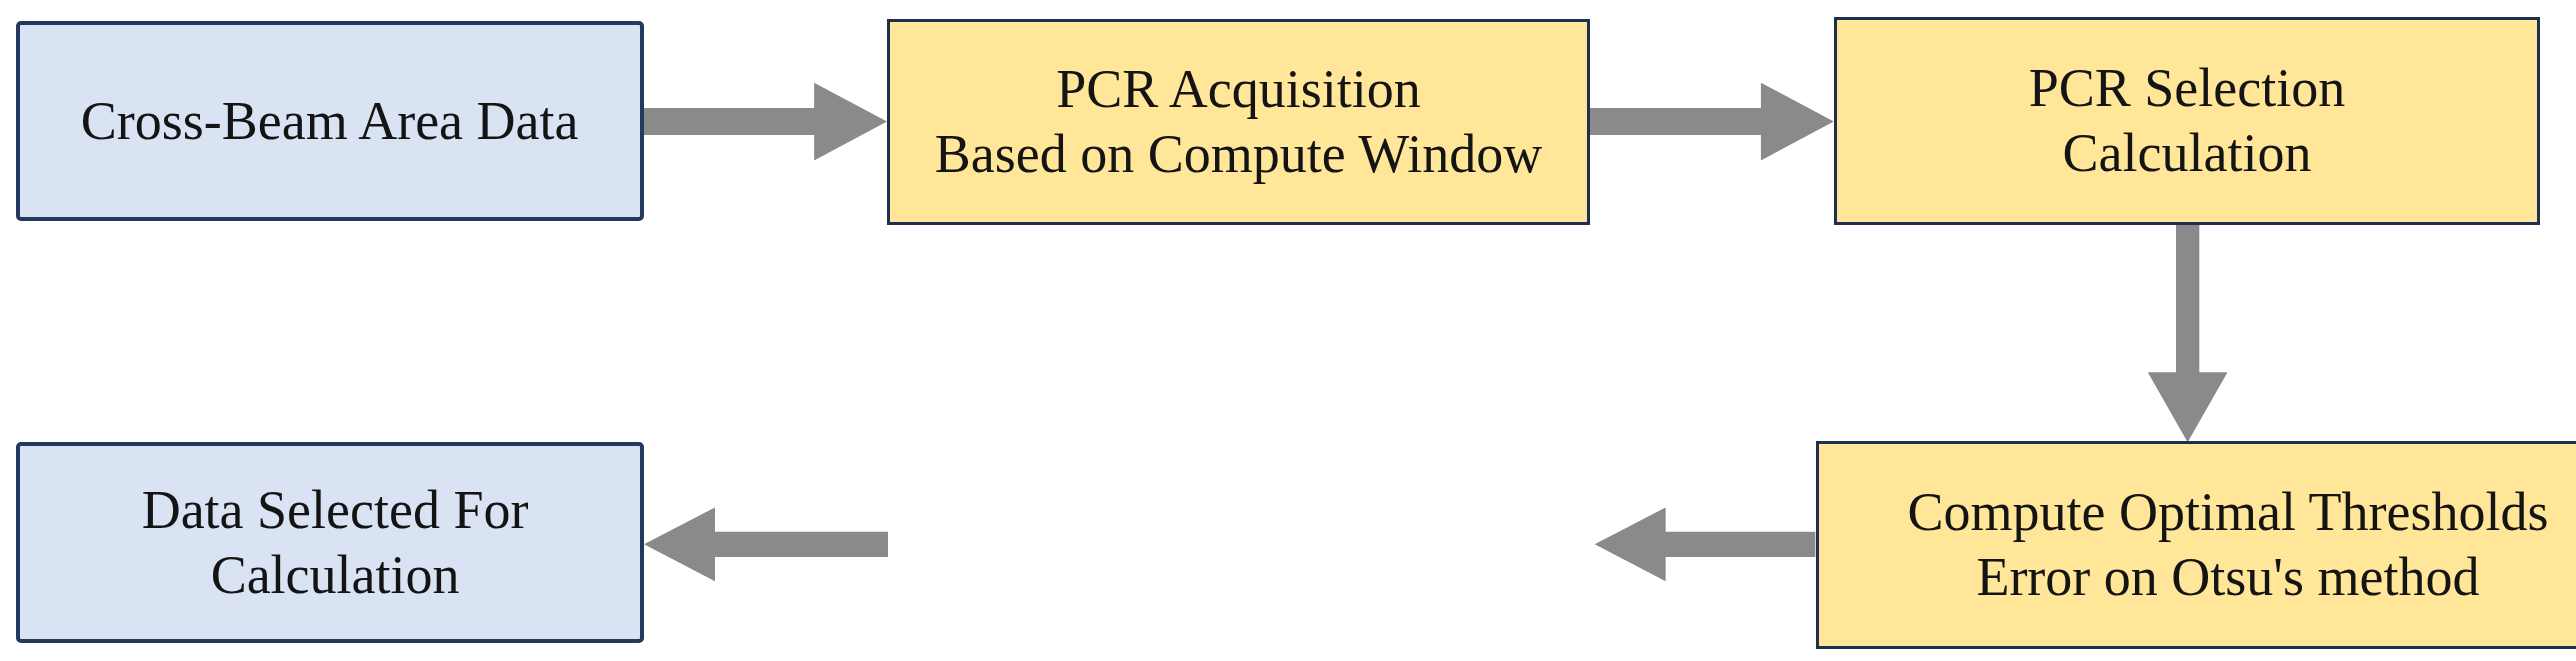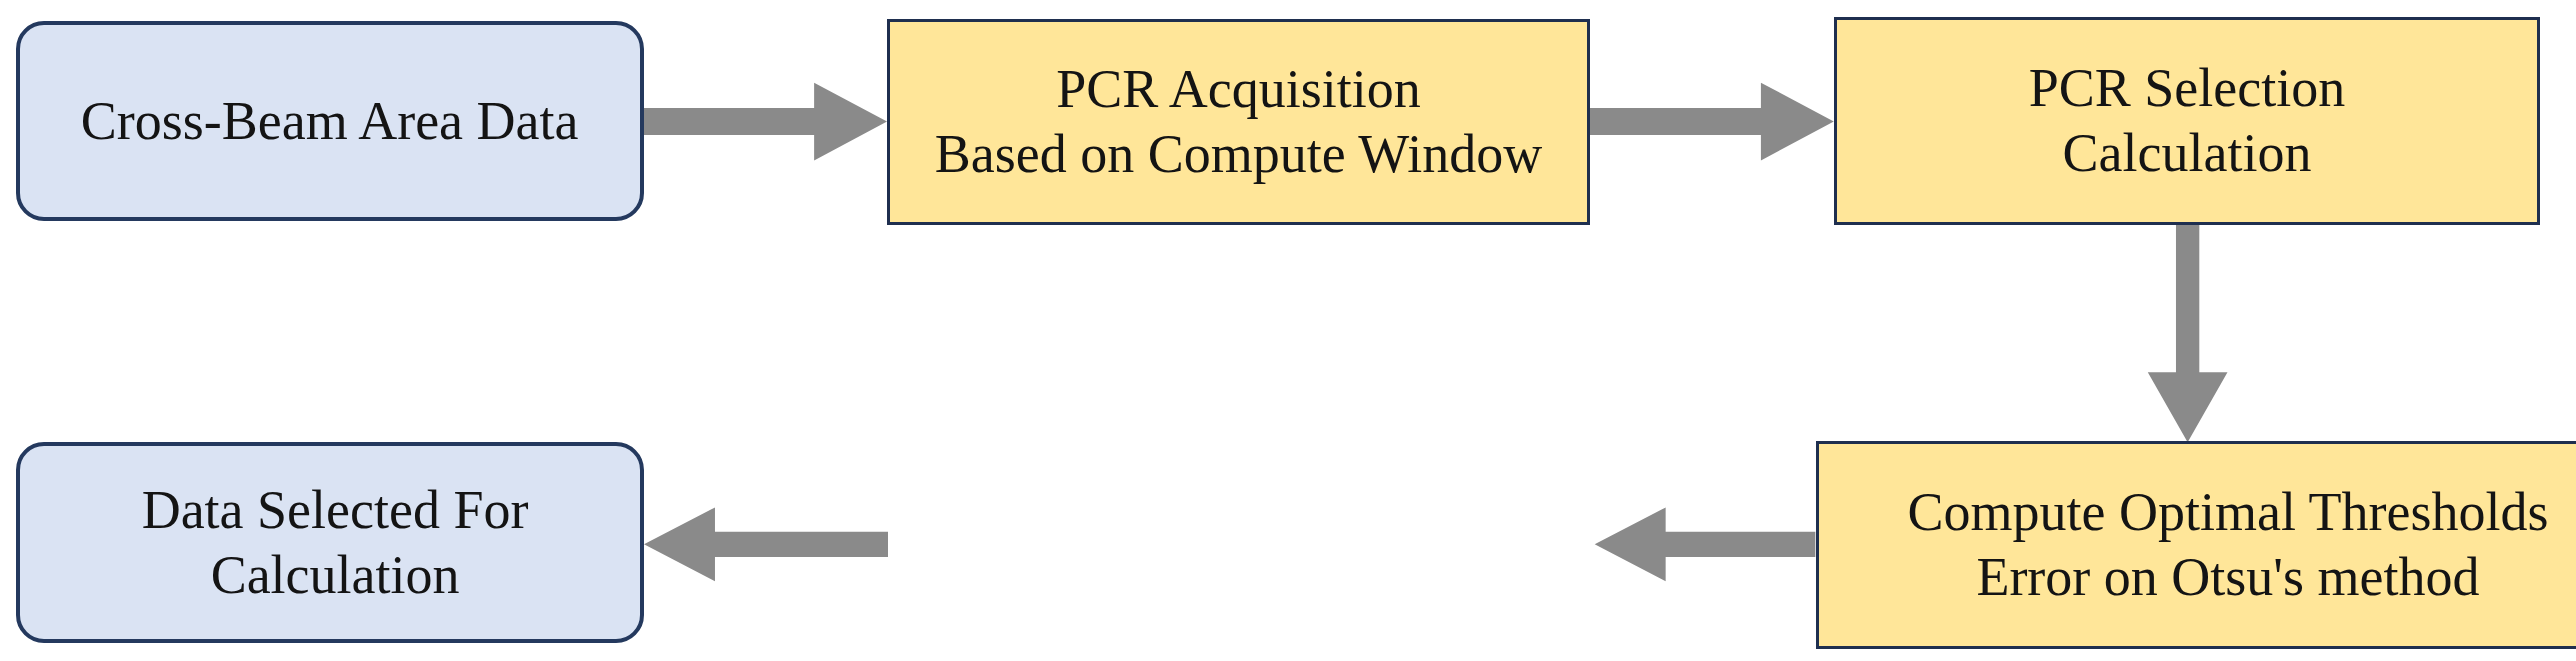--- a/index.html
+++ b/index.html
@@ -33,21 +33,21 @@
     line-height:1.2;
     letter-spacing:0;
   }
   .node.process{
     background:var(--process-fill);
     border:3.9px solid var(--process-border);
   }
   .node.data{
     background:var(--data-fill);
     border:4.9px solid var(--data-border);
-    border-radius:28px;
+    border-radius:5px;
   }
   .node .line{display:block;white-space:nowrap;}
   #n1{left:15.6px;  top:21.4px;  width:628px; height:200px;}
   #n2{left:887px; top:18.5px;  width:703px; height:206px;}
   #n3{left:1834px;top:16.5px;  width:706px; height:208px;}
   #n4{left:1816px;top:441px; width:824px; height:208px;}
   #n5{left:888px; top:443px; width:702px; height:206px;}
   #n6{left:15.6px;  top:442px; width:628px; height:201px;padding-left:11px;}
   .arrow-layer{
     position:absolute;

